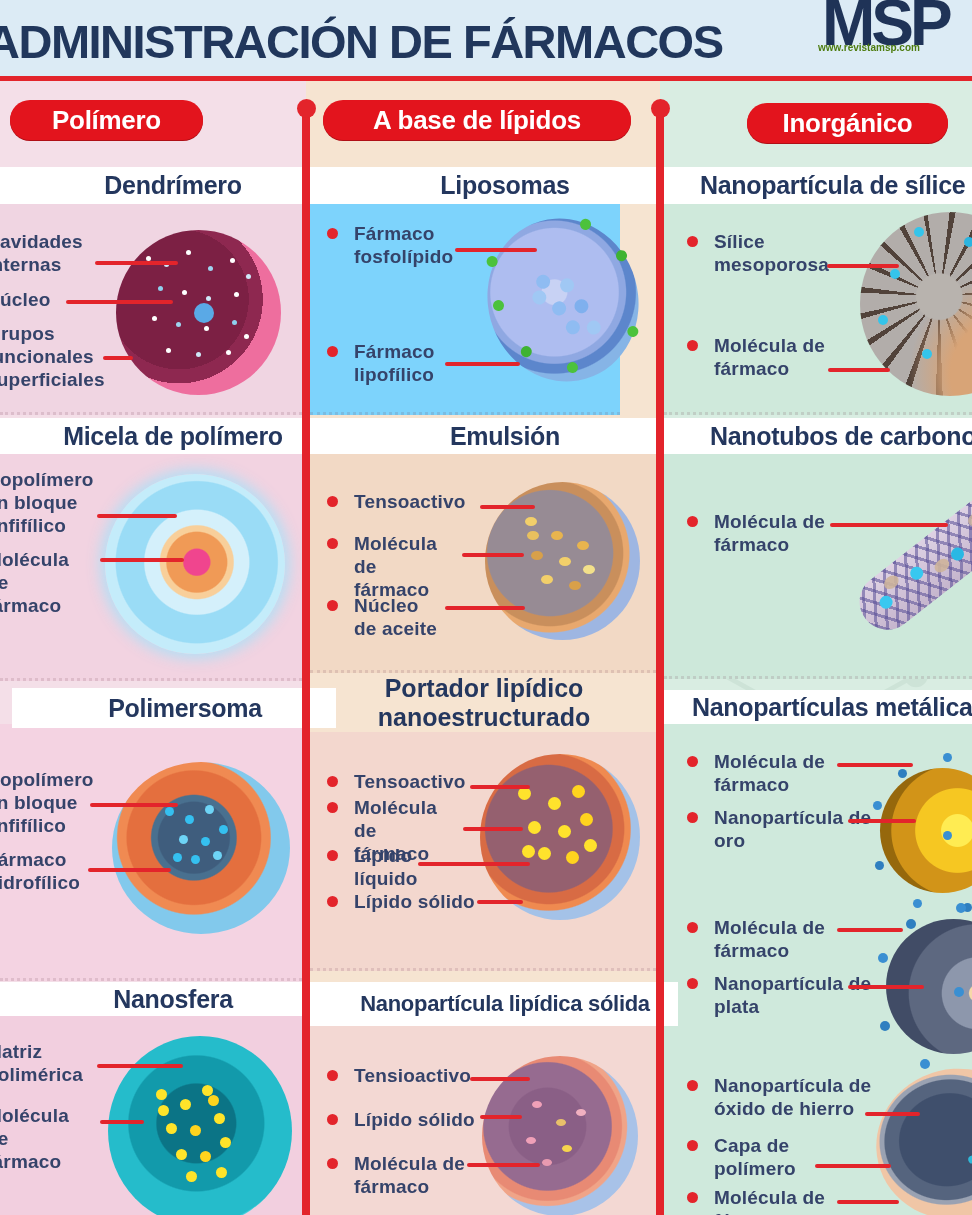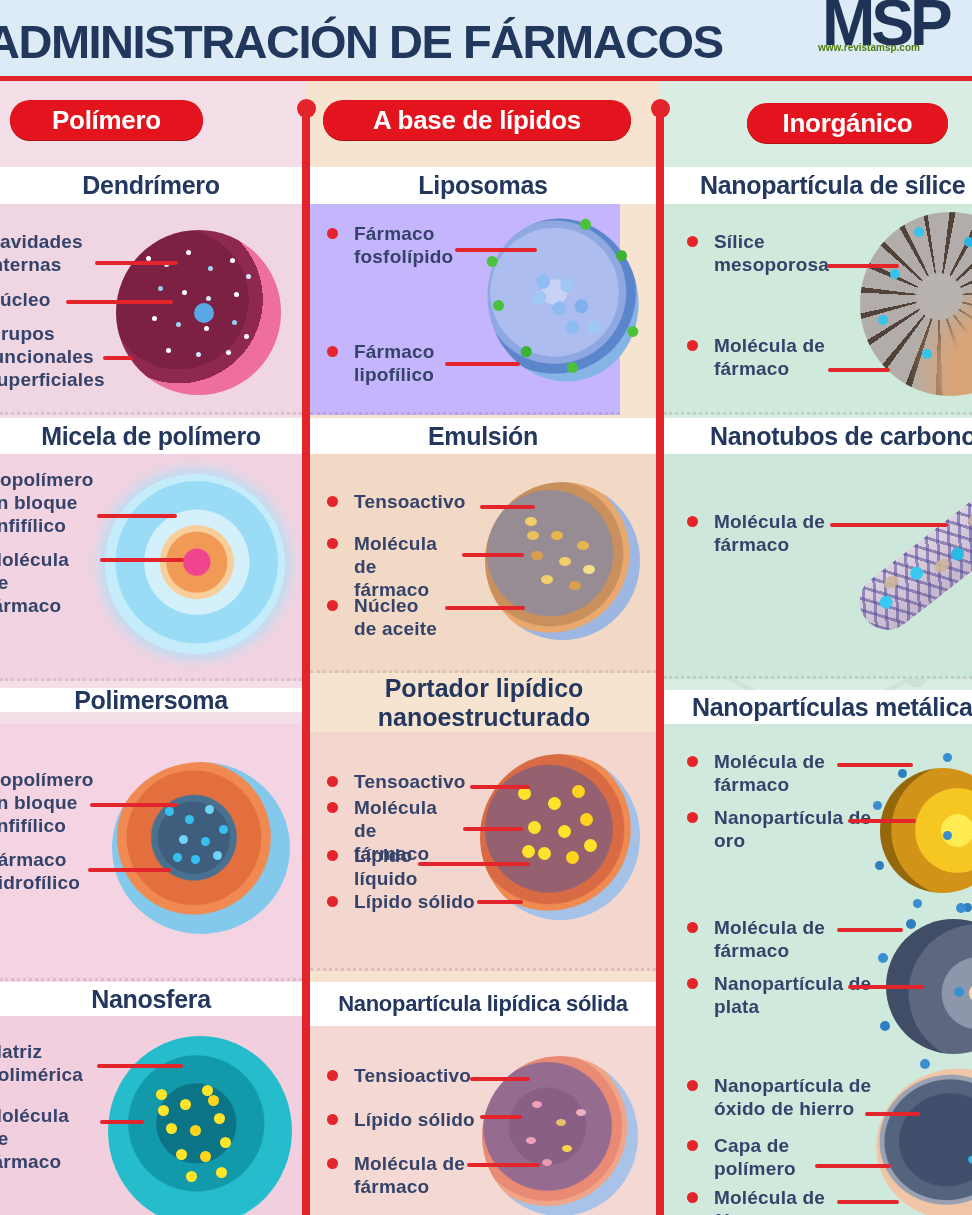--- a/index.html
+++ b/index.html
@@ -21,21 +21,21 @@
   .colbg3{left:660px;width:312px;background:#d9ede2;}
   
   .vline{top:108px;width:8px;height:1107px;background:#e3242b;z-index:6;}
   .vdot{top:99px;width:19px;height:19px;border-radius:50%;background:#e3242b;z-index:6;}
   
   .pill{height:40px;border-radius:21px;background:#e3141d;color:#fff;z-index:7;
     display:flex;align-items:center;justify-content:center;
     font-size:26px;font-weight:800;letter-spacing:-0.3px;box-shadow:0 1px 0 #b00f16;}
   
   .tbar{background:#fff;color:#24375e;display:flex;align-items:center;justify-content:center;
-    font-size:25px;font-weight:700;letter-spacing:-0.3px;white-space:nowrap;z-index:3;}
+    font-size:25px;font-weight:700;letter-spacing:-0.3px;white-space:nowrap;z-index:3;padding-left:22px;}
   .tbar.left{justify-content:flex-start;}
   .tbar.small{font-size:22px;}
   .tfree{color:#24375e;font-size:25px;font-weight:700;text-align:center;line-height:1.16;z-index:3;}
   
   .cbox{z-index:2;border-bottom:3px dotted rgba(120,70,90,.16);}
   
   .lb{position:absolute;font-size:19px;font-weight:700;color:#35436a;line-height:1.22;
     letter-spacing:0.2px;z-index:4;}
   .lb.b::before{content:"";position:absolute;left:-27px;top:6px;width:11px;height:11px;
     border-radius:50%;background:#e3242b;}
@@ -156,42 +156,42 @@
 
   <div class="abs tbar" style="left:0;top:418px;width:302px;height:36px">Micela de polímero</div>
   <div class="abs cbox" style="left:0;top:454px;width:302px;height:224px;background:#f2d3e1">
     <div class="lb" style="left:-14px;top:14px;width:120px">Copolímero en bloque anfifílico</div>
     <div class="lb" style="left:-14px;top:94px;width:100px">Molécula de fármaco</div>
     <div class="line" style="left:97px;top:60px;width:80px"></div>
     <div class="line" style="left:100px;top:104px;width:84px"></div>
     <div class="pt pt-micela" style="left:105px;top:20px;width:180px;height:180px"></div>
   </div>
 
-  <div class="abs tbar" style="left:0;top:688px;width:302px;height:24px">Polimersoma</div>
+  <div class="abs tbar" style="left:12px;top:688px;width:302px;height:40px">Polimersoma</div>
   <div class="abs cbox" style="left:0;top:724px;width:302px;height:254px;background:#f4d3e2">
     <div class="lb" style="left:-14px;top:44px;width:120px">Copolímero en bloque anfifílico</div>
     <div class="lb" style="left:-14px;top:124px;width:100px">Fármaco hidrofílico</div>
     <div class="line" style="left:90px;top:79px;width:88px"></div>
     <div class="line" style="left:88px;top:144px;width:83px"></div>
     <div class="pt pt-polimersoma" style="left:112px;top:38px;width:178px;height:172px"></div>
   </div>
 
   <div class="abs tbar" style="left:0;top:982px;width:302px;height:34px">Nanosfera</div>
   <div class="abs cbox" style="left:0;top:1016px;width:302px;height:199px;background:#f2cfdf;border-bottom:none">
     <div class="lb" style="left:-14px;top:24px;width:110px">Matriz polimérica</div>
     <div class="lb" style="left:-14px;top:88px;width:100px">Molécula de fármaco</div>
     <div class="line" style="left:97px;top:48px;width:86px"></div>
     <div class="line" style="left:100px;top:104px;width:44px"></div>
     <div class="pt pt-nanosfera" style="left:108px;top:20px;width:184px;height:190px"></div>
   </div>
 
   <div class="abs pill" style="left:323px;top:100px;width:308px">A base de lípidos</div>
 
   <div class="abs tbar" style="left:310px;top:167px;width:346px;height:37px">Liposomas</div>
-  <div class="abs cbox" style="left:310px;top:204px;width:310px;height:208px;background:#c4b5fd">
+  <div class="abs cbox" style="left:310px;top:204px;width:310px;height:208px;background:#7dd3fc">
     <div class="lb b" style="left:44px;top:18px;width:110px">Fármaco fosfolípido</div>
     <div class="lb b" style="left:44px;top:136px;width:110px">Fármaco lipofílico</div>
     <div class="line" style="left:145px;top:44px;width:82px"></div>
     <div class="line" style="left:135px;top:158px;width:75px"></div>
     <div class="pt pt-liposoma" style="left:178px;top:14px;width:150px;height:164px"></div>
   </div>
 
   <div class="abs tbar" style="left:310px;top:418px;width:346px;height:36px">Emulsión</div>
   <div class="abs cbox" style="left:310px;top:454px;width:346px;height:216px;background:#f2d9c5">
     <div class="lb b" style="left:44px;top:36px;width:140px">Tensoactivo</div>

